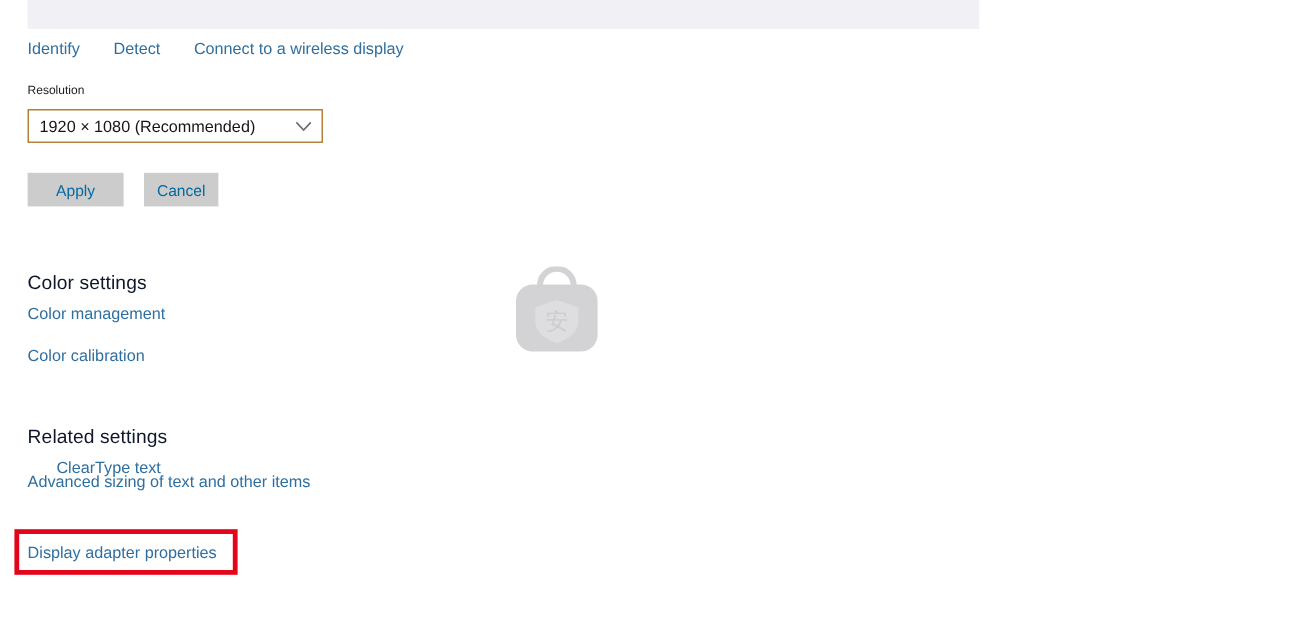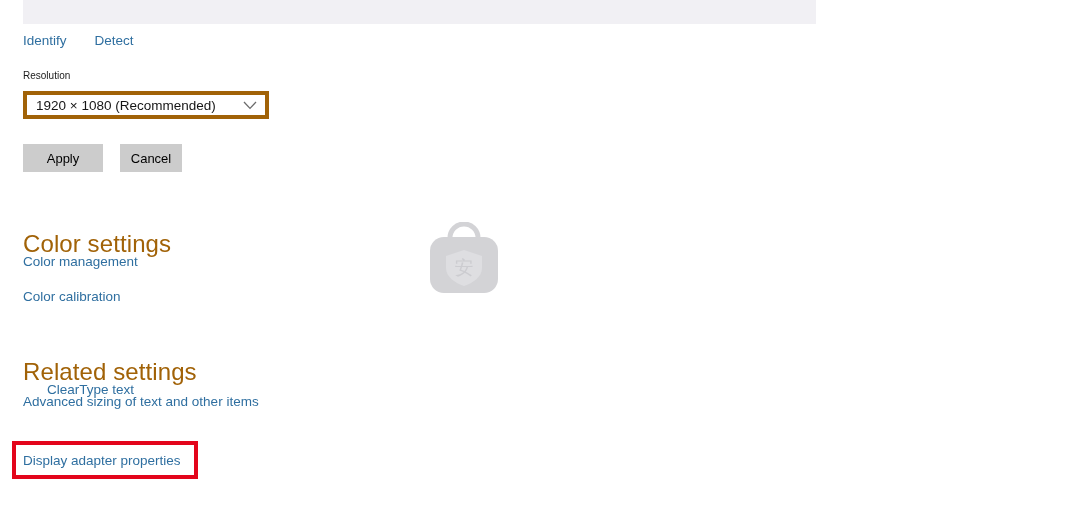--- a/index.html
+++ b/index.html
@@ -56,21 +56,21 @@
     line-height: 17px;
   }
 
   
   .dropdown {
     position: absolute;
     left: 23px;
     top: 91px;
     width: 246px;
     height: 28px;
-    border: 4px solid #a16207;
+    border: 1px solid #a16207;
     background: #ffffff;
     box-sizing: border-box;
     display: flex;
     align-items: center;
     cursor: pointer;
   }
   .dropdown .dd-value {
     flex: 1;
     padding-left: 9px;
     font-size: 13.5px;
@@ -86,36 +86,36 @@
     color: #6b6b6b;
   }
 
   
   .btn {
     position: absolute;
     top: 144px;
     height: 28px;
     background: #cccccc;
     border: none;
-    color: #000000;
+    color: #0369a1;
     font-size: 13px;
     font-family: inherit;
     cursor: default;
     padding: 0;
   }
   .btn-apply  { left: 23px;  width: 80px; }
   .btn-cancel { left: 120px; width: 62px; }
 
   
   .section-heading {
     position: absolute;
     left: 23px;
-    font-size: 24px;
+    font-size: 16px;
     font-weight: 400;
-    color: #a16207;
+    color: #0f172a;
     line-height: 26px;
     letter-spacing: 0.1px;
   }
   .heading-color   { top: 211px; }
   .heading-related { top: 339px; }
 
   
   .block-link {
     position: absolute;
     left: 23px;
@@ -181,20 +181,21 @@
   }
 </style>
 </head>
 <body>
 
 <div class="preview-strip"></div>
 
 <div class="link-row">
   <a class="lnk">Identify</a>
   <a class="lnk">Detect</a>
+  <a class="lnk">Connect to a wireless display</a>
 </div>
 
 <div class="field-label">Resolution</div>
 
 <div class="dropdown">
   <span class="dd-value">1920 × 1080 (Recommended)</span>
   <span class="dd-chevron">
     <svg width="14" height="9" viewBox="0 0 14 9" aria-hidden="true">
       <polyline points="1,1 7,7.4 13,1" fill="none" stroke="currentColor" stroke-width="1.3"></polyline>
     </svg>

